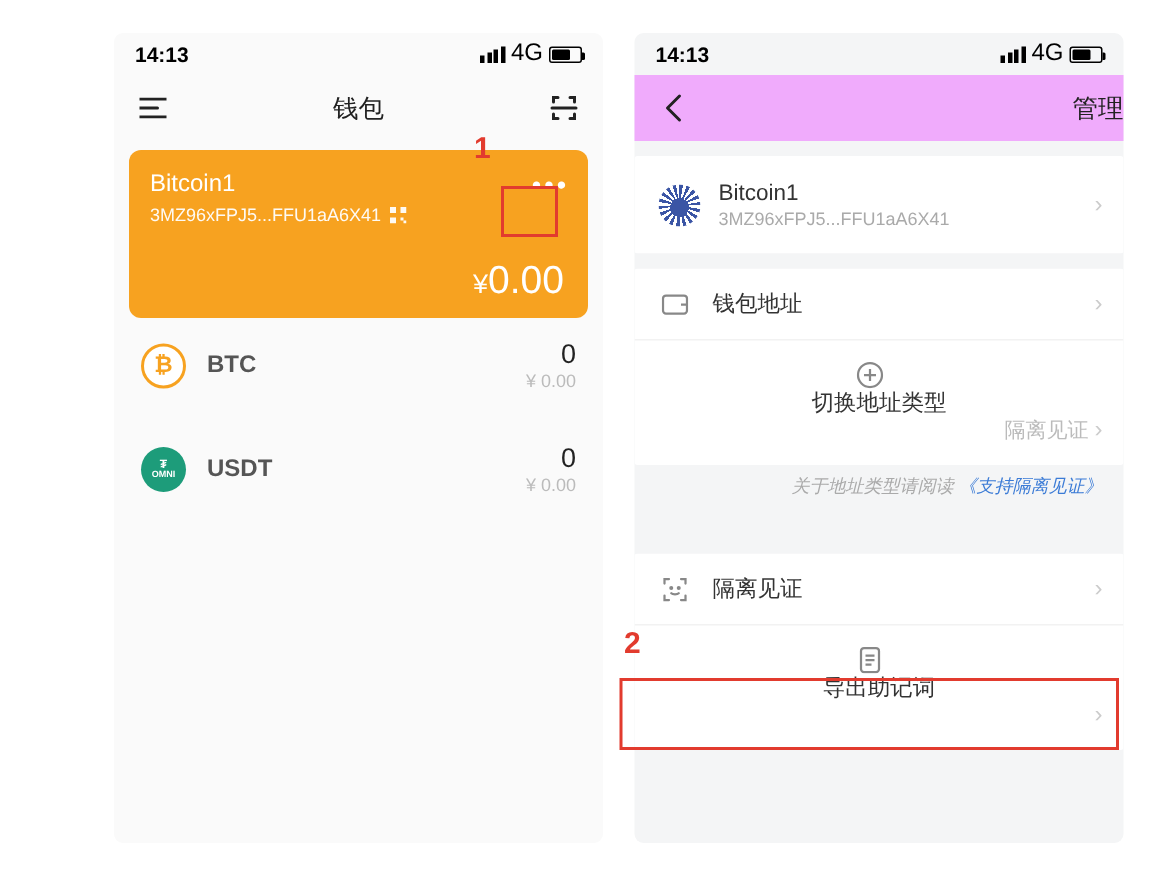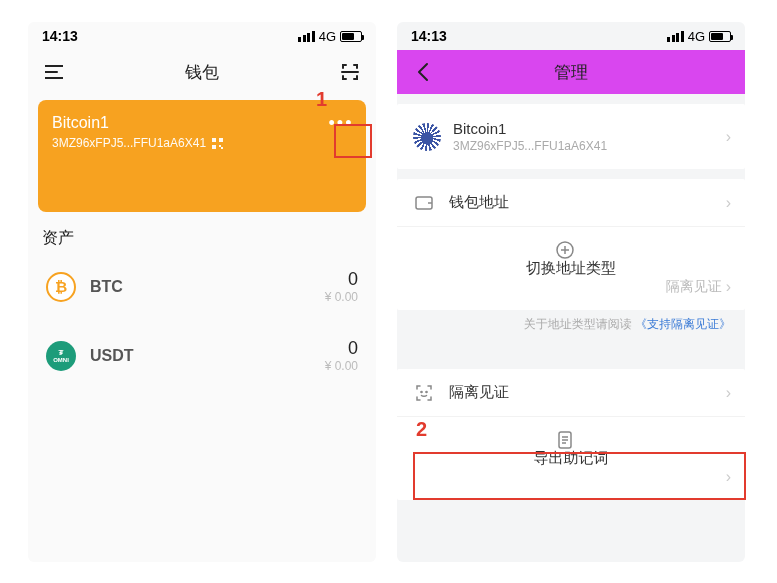--- a/index.html
+++ b/index.html
@@ -9,20 +9,21 @@
     width: 777px;
     height: 583px;
     overflow: hidden;
     position: relative;
     color: #222;
   }
   .screens {
     display: flex;
     gap: 21px;
     padding: 22px 28px;
+    margin-left: 48px;
   }
   .phone {
     width: 348px;
     background: #fafafa;
     border-radius: 6px;
     display: flex;
     flex-direction: column;
     height: 540px;
   }
   
@@ -35,21 +36,21 @@
     font-weight: 600;
     color: #000;
   }
   .status-bar .spacer { flex: 1; }
   .sig { display:flex; gap:1.5px; align-items:flex-end; margin-right:4px;}
   .sig span { width:3px; background:#000; display:inline-block;}
   .sig span:nth-child(1){height:5px}
   .sig span:nth-child(2){height:7px}
   .sig span:nth-child(3){height:9px}
   .sig span:nth-child(4){height:11px}
-  .net { font-size:13px; font-weight:500; margin-right:4px;}
+  .net { font-size:16px; font-weight:500; margin-right:4px;}
   .battery {
     width: 22px; height:11px; border:1px solid #000; border-radius:2px;
     position:relative;
   }
   .battery::after{
     content:""; position:absolute; right:-3px; top:3px; width:2px; height:5px;
     background:#000; border-radius:0 1px 1px 0;
   }
   .battery .fill{ position:absolute; left:1px; top:1px; bottom:1px; width:12px; background:#000; border-radius:1px;}
 
@@ -128,21 +129,21 @@
   .list-item .li-ic {
     width:26px; display:flex; align-items:center; justify-content:center;
     margin-right:12px; color:#666;
   }
   .list-item .li-sub { font-size:12px; color:#aaa; margin-top:2px;}
   .list-item .li-right { margin-left:auto; color:#bbb; font-size:14px; display:flex; align-items:center; gap:4px;}
   .list-item .chev { color:#ccc; font-size:16px;}
   .group { margin-top:10px; border-radius:2px; overflow:hidden;}
   .group .list-item + .list-item { border-top:1px solid #f2f2f2;flex-direction:column; }
   .hint {
-    font-size:12px; color:#aaa; text-align:right; padding:6px 14px 2px 14px;
+    font-size:12px; color:#aaa; text-align:right; padding:6px 14px 2px 14px;font-style:italic;
   }
   .hint .link{ color:#3b7bd6;}
   .bitcoin-logo {
     width:28px; height:28px; border-radius:50%;
     background: radial-gradient(circle at 50% 55%, #3b55a5 0 30%, transparent 30%),
                 repeating-conic-gradient(#3b55a5 0 10deg, #fff 10deg 20deg);
     display:inline-block;
   }
 
   
@@ -199,23 +200,25 @@
         <span>3MZ96xFPJ5...FFU1aA6X41</span>
         <svg width="11" height="11" viewBox="0 0 11 11" fill="#fff">
             <rect x="0" y="0" width="4" height="4"></rect>
             <rect x="7" y="0" width="4" height="4"></rect>
             <rect x="0" y="7" width="4" height="4"></rect>
             <rect x="7" y="7" width="2" height="2"></rect>
             <rect x="9" y="9" width="2" height="2"></rect>
           </svg>
       </div>
       <div class="more">•••</div>
-    </div>
-
-    <div class="section-title">资产</div>
+      <div class="w-bal">
+        <span class="cur">¥</span><span>0.00</span>
+      </div>
+    </div>
+
 
     <div class="asset-row">
       <div class="asset-ic btc">₿</div>
       <div class="asset-sym">BTC</div>
       <div class="asset-right">
         <div class="asset-amt">0</div>
         <div class="asset-fiat">¥ 0.00</div>
       </div>
     </div>
 
@@ -241,21 +244,21 @@
           <span></span>
           <span></span>
           <span></span>
         </span>
       <span class="net">4G</span>
       <span class="battery">
           <span class="fill"></span>
         </span>
     </div>
 
-    <div class="header" style="background:#d946ef;">
+    <div class="header" style="background:#f0abfc;justify-content:flex-end;">
       <div class="left-ic">
         <svg width="12" height="20" viewBox="0 0 12 20" fill="none" stroke="#222" stroke-width="2" stroke-linecap="round" stroke-linejoin="round">
             <path d="M10 2 2 10l8 8"></path>
           </svg>
       </div>
       <span>管理</span>
     </div>
 
     <div class="group">
       <div class="list-item" style="padding-top:16px;padding-bottom:16px;">

